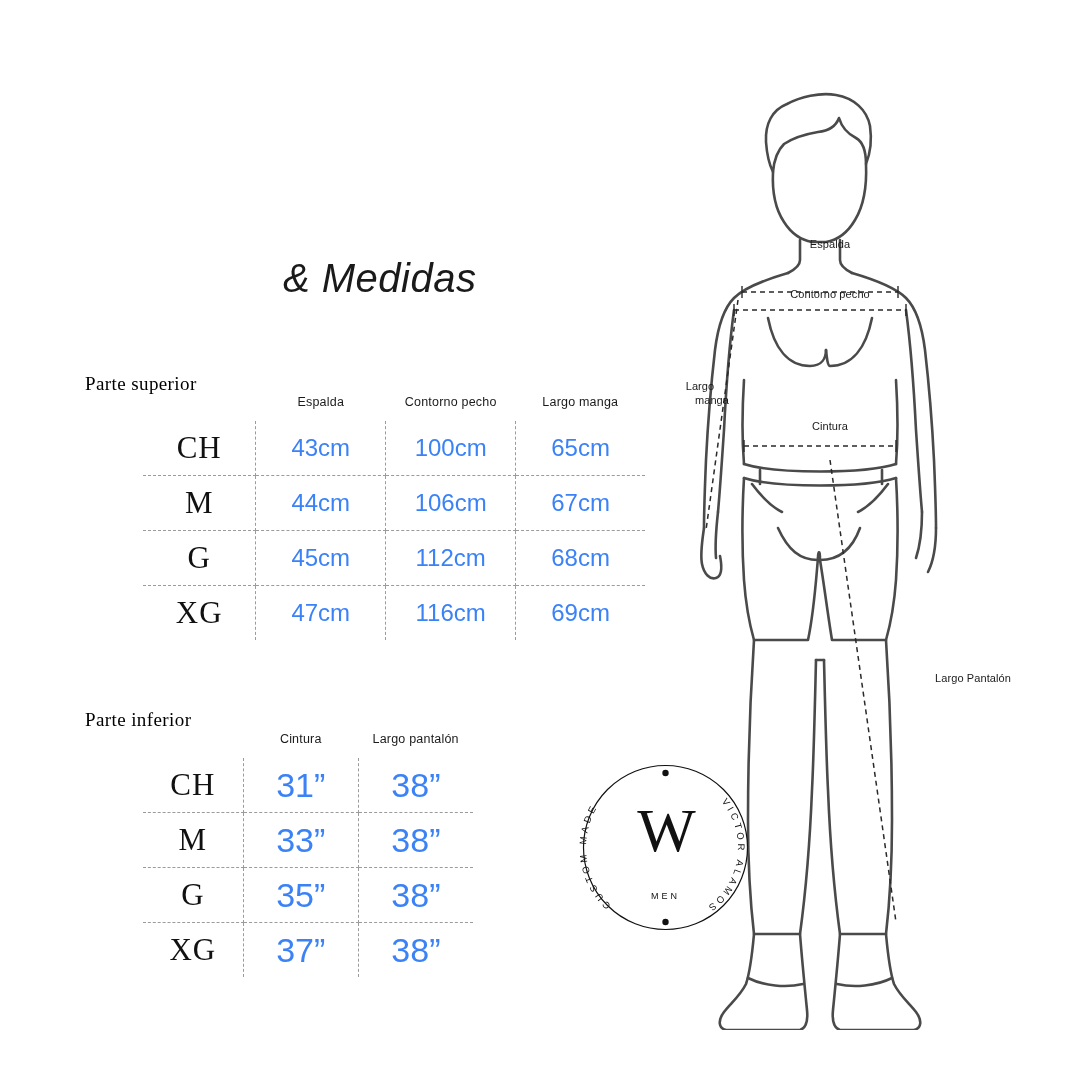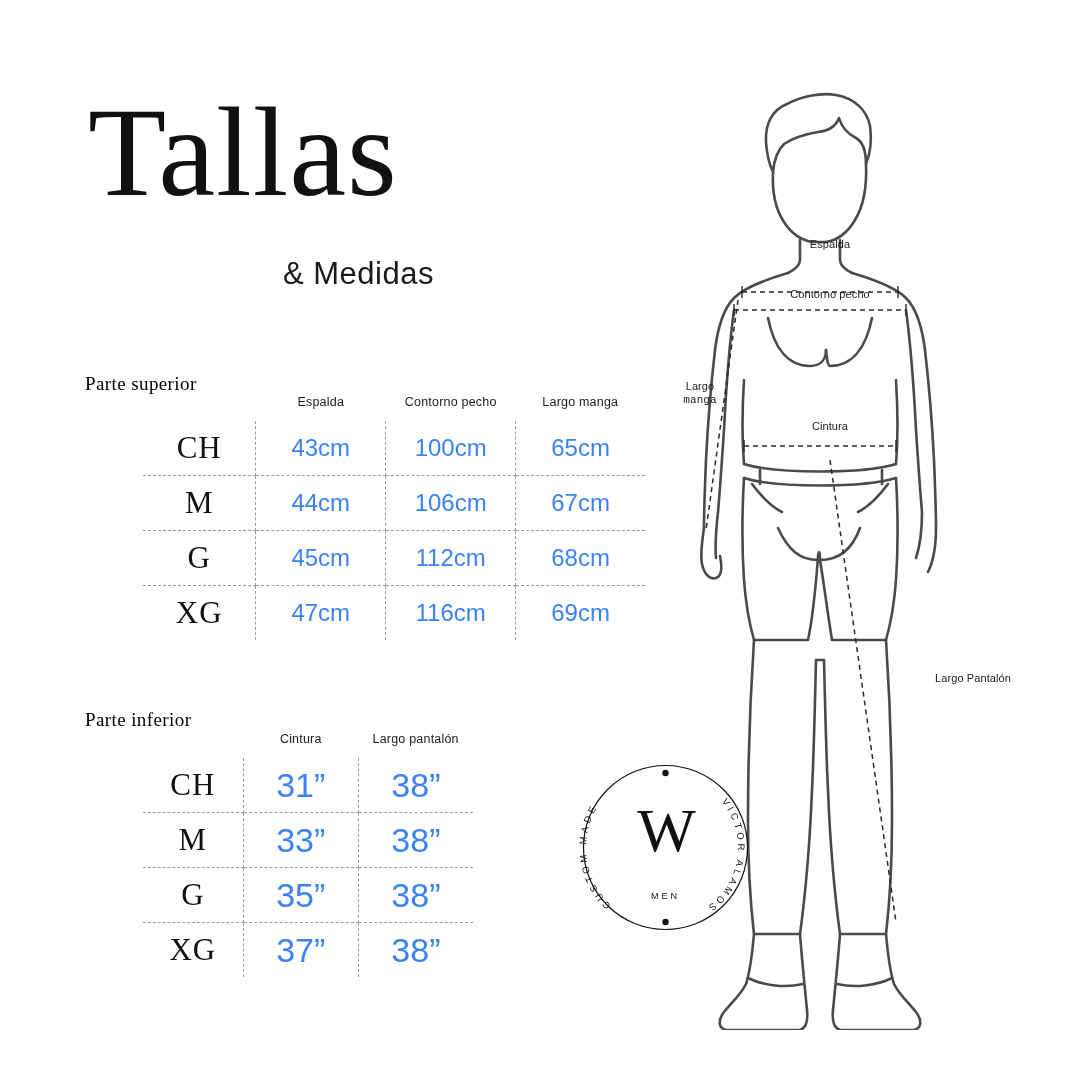--- a/index.html
+++ b/index.html
@@ -27,25 +27,26 @@
     line-height: 1;
     letter-spacing: 1px;
     color: #111111;
     font-weight: 400;
   }
   .subtitle {
     position: absolute;
     left: 283px;
     top: 258px;
     font-family: "Liberation Sans", sans-serif;
-    font-size: 31px;
+    font-size: 40px;
     line-height: 1;
     color: #1a1a1a;
     font-weight: 300;
     letter-spacing: 0.5px;
+    font-style: italic;
   }
 
   
   .section-heading {
     position: absolute;
     font-family: "Liberation Serif", serif;
     font-size: 19px;
     letter-spacing: 0.4px;
     color: #000000;
   }
@@ -150,21 +151,20 @@
     font-size: 9px;
     letter-spacing: 3px;
     color: #111111;
   }
 </style>
 </head>
 <body>
 
 <div class="page">
 
-  <div class="title">Tallas</div>
   <div class="subtitle">&amp; Medidas</div>
 
   <div class="section-heading" id="heading-top">Parte superior</div>
 
   <table class="size-table" id="table-top">
     <thead>
       <tr>
         <th class="corner"></th>
         <th>Espalda</th>
         <th>Contorno pecho</th>
@@ -309,21 +309,21 @@
         <path d="M84 380 L84 392"></path>
           <path d="M236 380 L236 392"></path>
       </g>
     </svg>
 
     <div class="fig-label center" style="left:115px; top:178px; width:110px;">Espalda</div>
 
     <div class="fig-label center" style="left:75px; top:228px; width:190px;">Contorno pecho</div>
 
     <div class="fig-label center" style="left:0px; top:320px; width:80px;">Largo</div>
-    <div class="fig-label center" style="left:0px; top:334px; width:80px;font-family:Liberation Mono, monospace;">manga</div>
+    <div class="fig-label center" style="left:12px; top:334px; width:80px;">manga</div>
 
     <div class="fig-label center" style="left:120px; top:360px; width:100px;">Cintura</div>
 
     <div class="fig-label" style="left:275px; top:612px;">Largo Pantalón</div>
   </div>
 
   <div class="logo">
     <svg class="logo-mark" viewBox="0 0 185 185">
       <defs>
         <path id="ringTop" d="M 92.5 20 A 72.5 72.5 0 1 1 92.4 20"></path>

